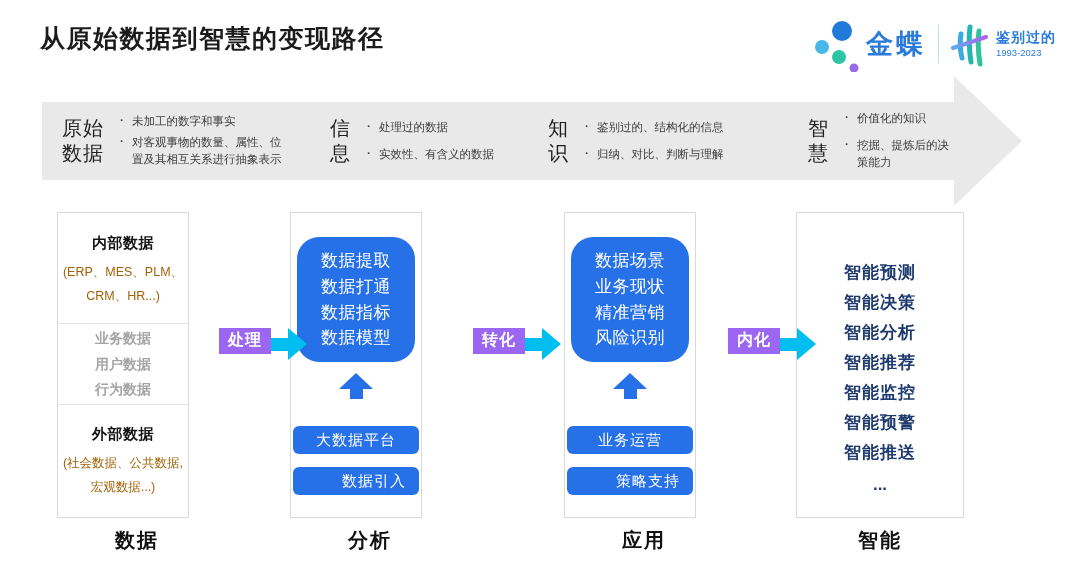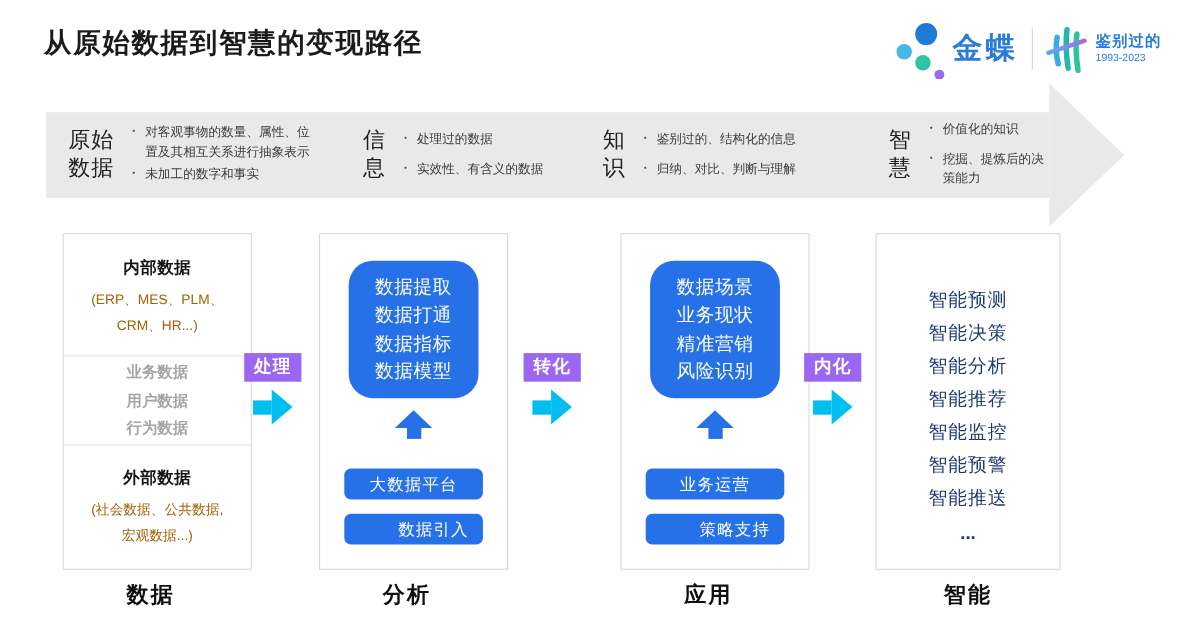--- a/index.html
+++ b/index.html
@@ -39,21 +39,21 @@
   }
   .stage-bullets { list-style:none; display:flex; flex-direction:column; justify-content:center; gap:9px; }
   .stage-bullets li {
     font-size:11.5px; color:#3c3c3c; line-height:1.55; position:relative; padding-left:15px;
   }
   .stage-bullets li::before { content:"·"; position:absolute; left:3px; top:-1px; font-weight:bold; }
   .stage-0 .stage-bullets { gap:3px; width:172px; }
 
   
   .col {
-    position:absolute; top:212px; width:172px; height:306px;
+    position:absolute; top:212px; width:132px; height:306px;
     background:#fff; border:1px solid #d9d9d9;
   }
   .col-data { left:57px; }
   .col-analysis { left:290px; }
   .col-application { left:564px; }
   .col-intelligence { left:796px; width:168px; }
 
   .col-data { display:flex; flex-direction:column; text-align:center; }
   .sec-a { height:110px; padding-top:21px; }
   .sec-b { height:80px; display:flex; flex-direction:column; justify-content:center; gap:3px; }
@@ -75,25 +75,25 @@
   .ua-stem { width:13px; height:10px; background:#2670e8; margin:0 auto; }
   .pill-btn {
     margin:0 auto; width:126px; height:28px; border-radius:6px; background:#2670e8;
     color:#fff; font-size:15px; display:flex; align-items:center; justify-content:center;
     letter-spacing:1px;
   }
   .pill-btn.first { margin-top:27px;text-align:center; }
   .pill-btn.second { margin-top:13px;padding-left:36px; }
 
   .col-intelligence { padding-top:45px; display:flex; flex-direction:column; text-align:center; }
-  .smart-item { font-size:17px; font-weight:normal; color:#1e3a6e; line-height:30px; letter-spacing:1px; }
+  .smart-item { font-size:17px; font-weight:bold; color:#1e3a6e; line-height:30px; letter-spacing:1px; }
   .smart-ellipsis { font-size:17px; font-weight:bold; color:#1e3a6e; line-height:30px; margin-top:2px; }
 
   
-  .connector { position:absolute; top:321px; width:58px; display:flex; flex-direction:column; align-items:center; }
+  .connector { position:absolute; top:321px; width:58px; display:flex; align-items:center; }
   .conn-0 { left:219px; }  .conn-1 { left:473px; }  .conn-2 { left:728px; }
   .conn-label {
     background:#9a66f2; color:#fff; font-size:16px; font-weight:bold;
     padding:2px 9px 3px; letter-spacing:1px; white-space:nowrap;
   }
   .right-arrow { margin-top:7px; display:flex; align-items:center; }
   .ra-stem { width:17px; height:13px; background:#00bff0; }
   .ra-head { width:0; height:0;
     border-top:16px solid transparent; border-bottom:16px solid transparent;
     border-left:19px solid #00bff0; }
@@ -138,22 +138,22 @@
       <span class="anniv-years">1993-2023</span>
     </div>
   </div>
 
   <div class="banner">
 
     <div class="stage stage-0">
       <div class="stage-name">原始
 数据</div>
       <ul class="stage-bullets">
+        <li>未加工的数字和事实</li>
         <li>对客观事物的数量、属性、位置及其相互关系进行抽象表示</li>
-        <li>未加工的数字和事实</li>
       </ul>
     </div>
 
     <div class="stage stage-1">
       <div class="stage-name">信
 息</div>
       <ul class="stage-bullets">
         <li>处理过的数据</li>
         <li>实效性、有含义的数据</li>
       </ul>

